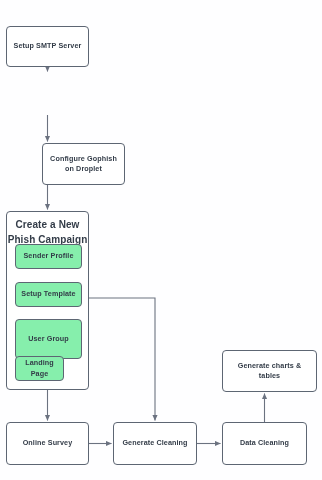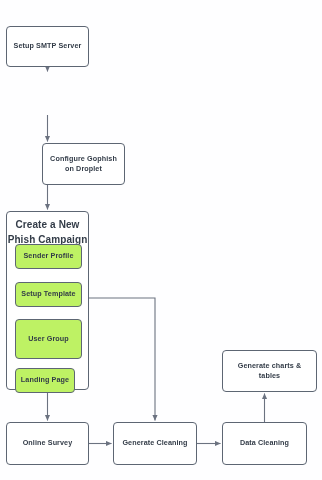--- a/index.html
+++ b/index.html
@@ -60,21 +60,21 @@
     font-weight: bold;
     font-size: 10px;
     line-height: 1.45;
     color: #333c48;
   }
   .subnode {
     position: absolute;
     box-sizing: border-box;
     border: 1px solid #5d6673;
     border-radius: 4px;
-    background: #bef264;
+    background: #86efac;
     display: flex;
     align-items: center;
     justify-content: center;
     text-align: center;
     color: #333c48;
     font-weight: bold;
     font-size: 7.2px;
     line-height: 1.4;
   }
 </style>
@@ -126,21 +126,21 @@
     </div>
 
     <div class="subnode" style="left:8px; top:70px; width:67px; height:25px;">
       <span>Setup Template</span>
     </div>
 
     <div class="subnode" style="left:8px; top:107px; width:67px; height:40px;">
       <span>User Group</span>
     </div>
 
-    <div class="subnode" style="left:8px; top:156px; width:60px; height:25px;">
+    <div class="subnode" style="left:8px; top:144px; width:49px; height:25px;">
       <span>Landing Page</span>
     </div>
   </div>
 
   <div class="node" style="left:6px; top:422px; width:83px; height:43px;">
     <span>Online Survey</span>
   </div>
 
   <div class="node" style="left:113px; top:422px; width:84px; height:43px;">
     <span>Generate Cleaning</span>

